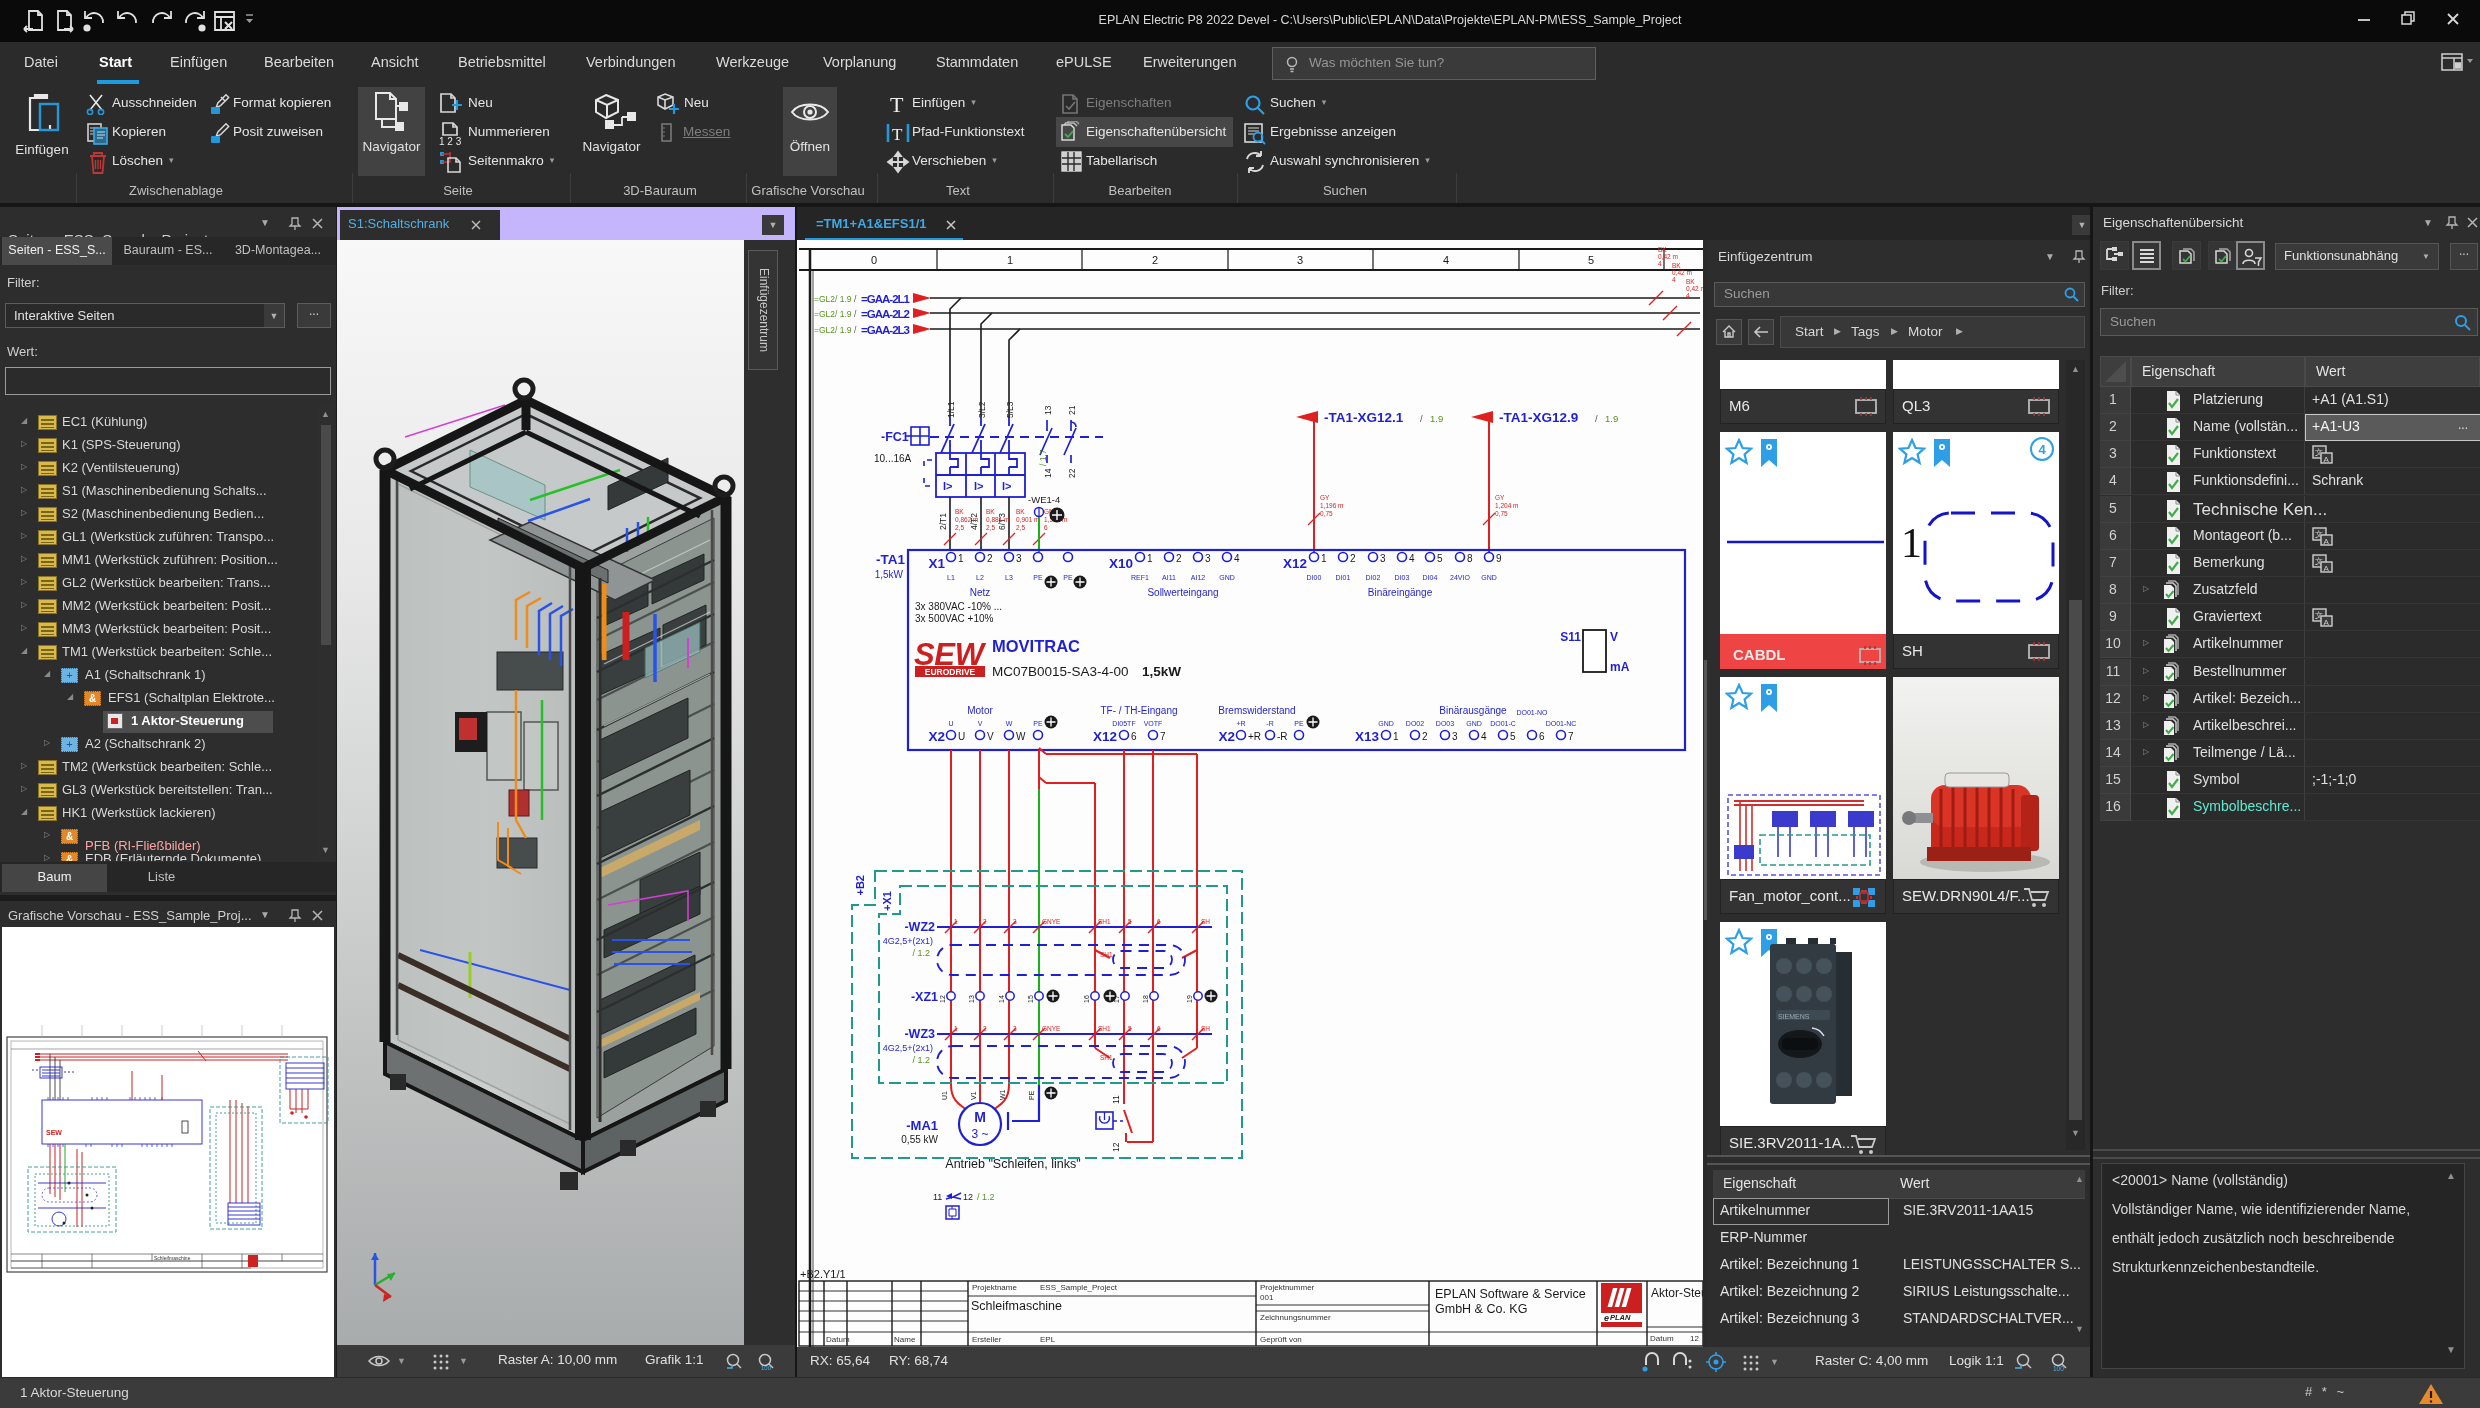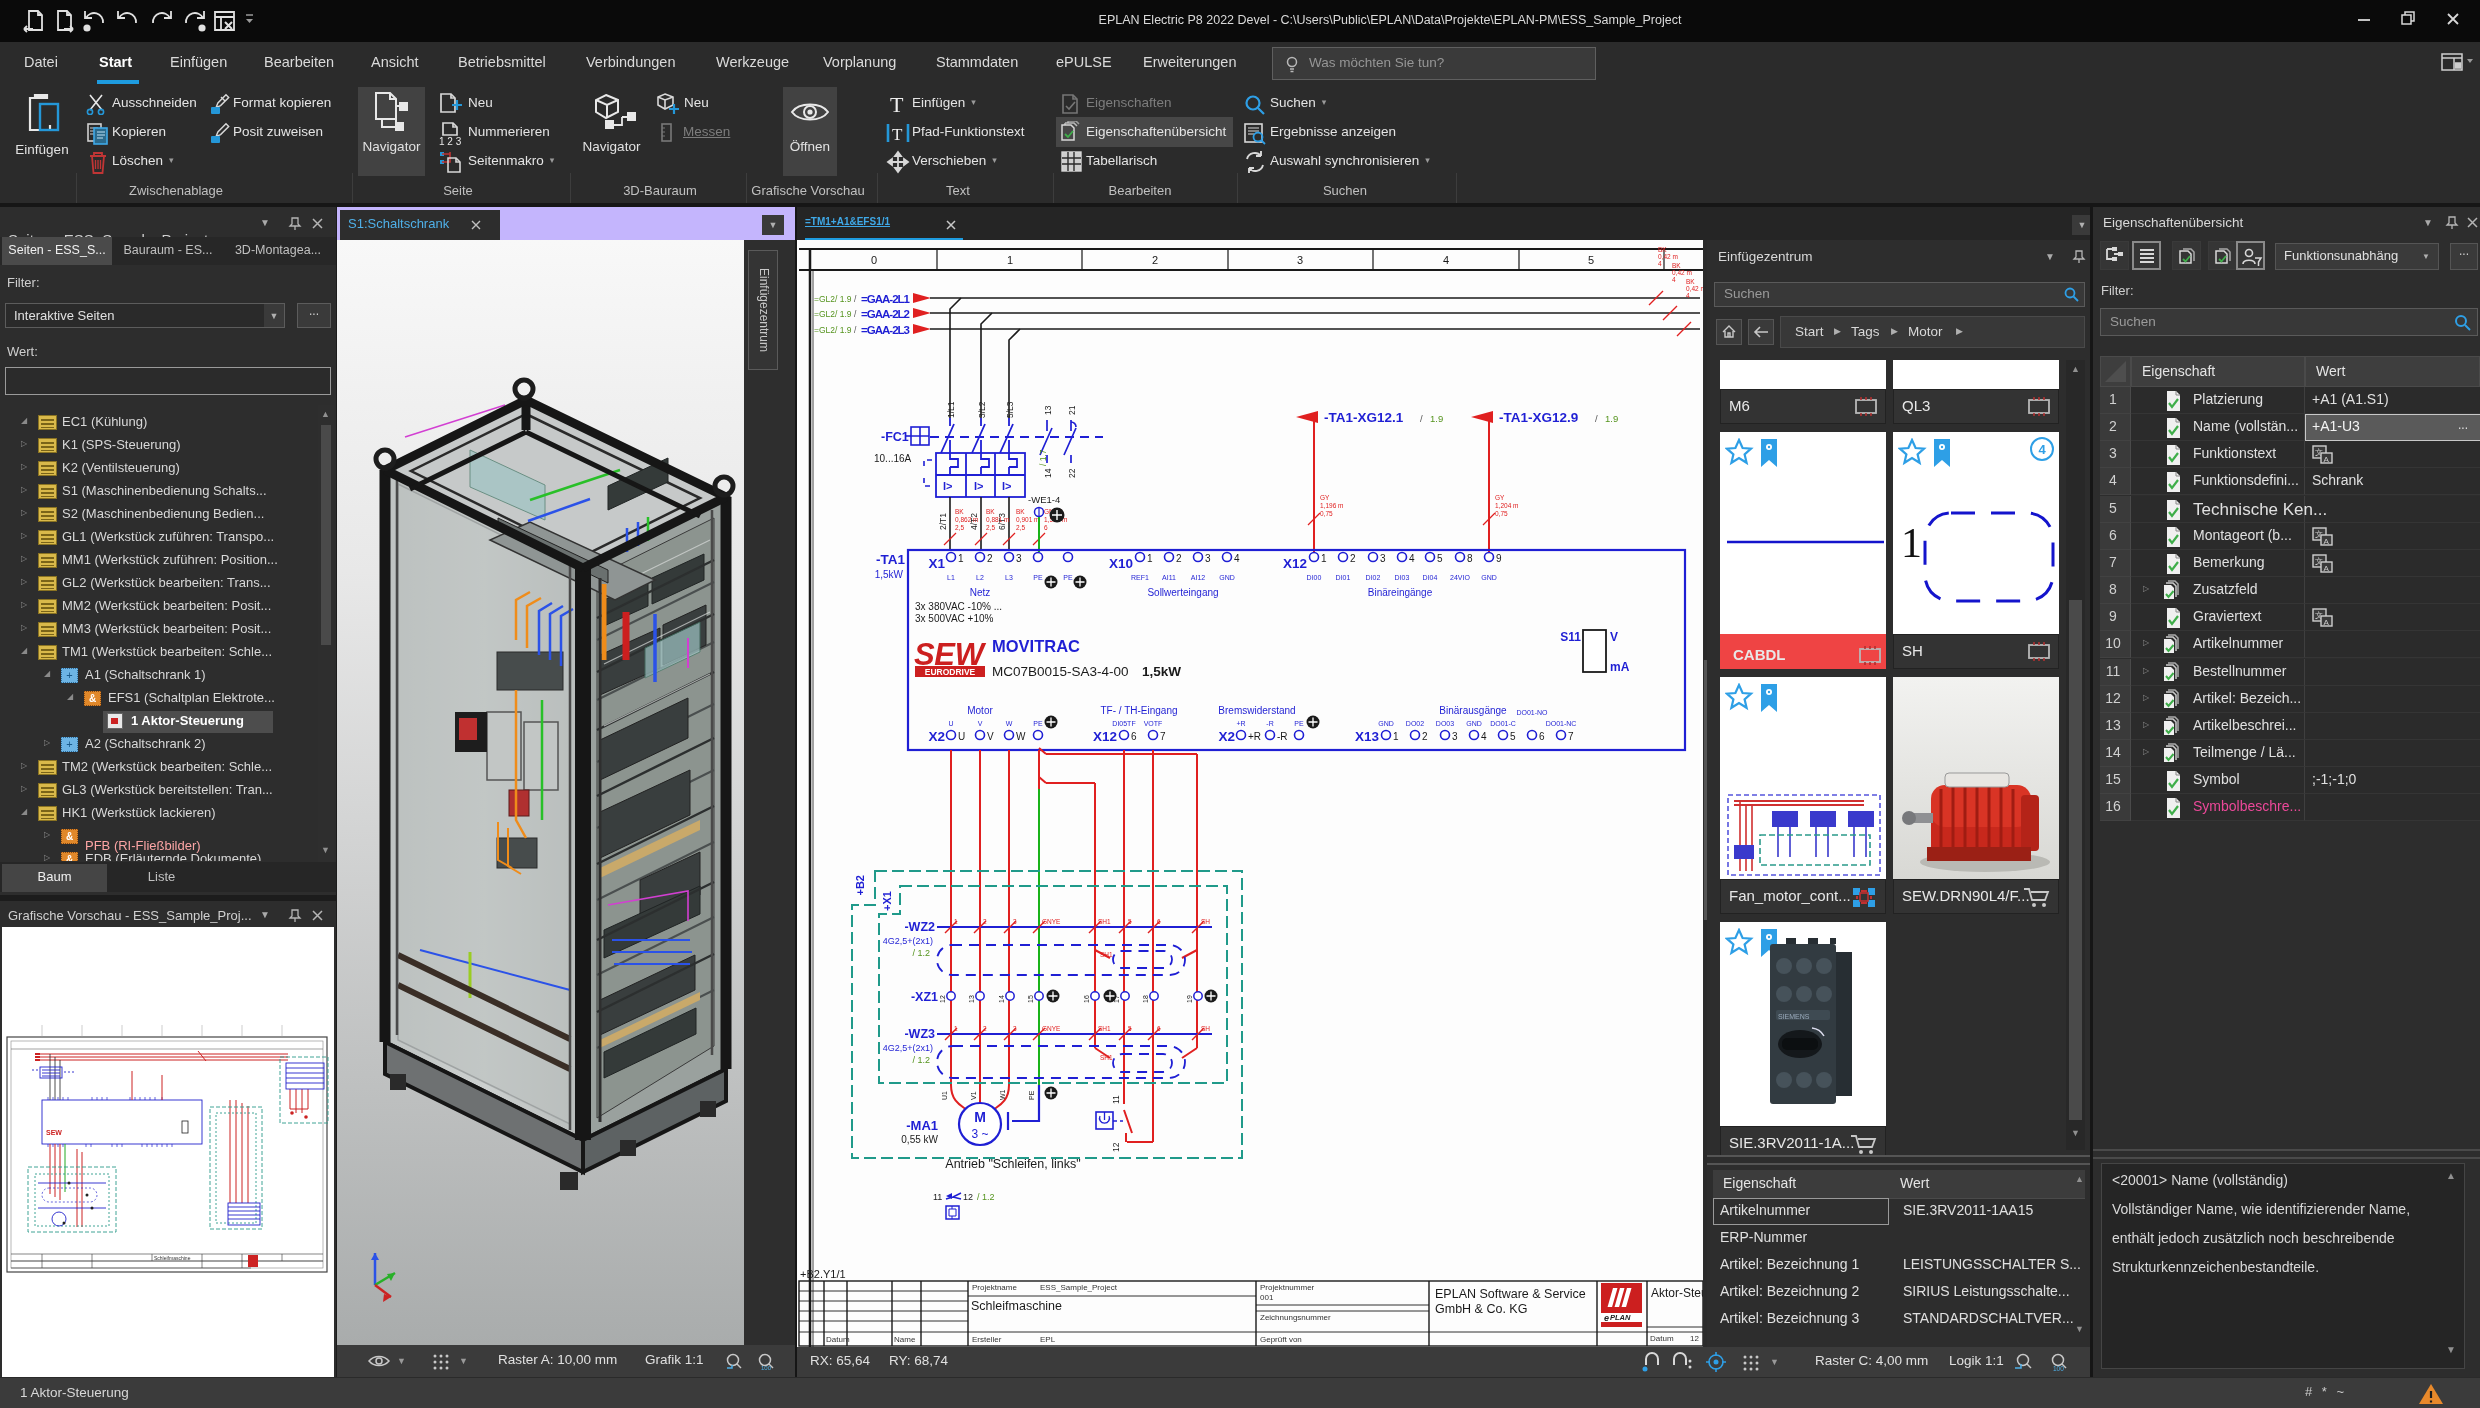--- a/index.html
+++ b/index.html
@@ -740,21 +740,21 @@
         </g>
         <text x="36" y="18" font-size="6" fill="#4fb0e8" font-family="Liberation Sans">100</text>
       </svg>
   </div>
 </div>
 
 <div class="abs" style="left:795px;top:207px;width:2px;height:1170px;background:#161616;"></div>
 
 <div class="abs" style="left:797px;top:207px;width:1293px;height:1170px;background:#252525;">
   <div class="abs" style="left:8px;top:2px;width:158px;height:31px;">
-    <div class="abs" style="left:0;top:7px;font-size:10px;font-weight:bold;color:#3fa9e8;text-decoration:underline;">=TM1+A1&amp;EFS1/1</div>
+    <div class="abs" style="left:11px;top:7px;font-size:13px;font-weight:bold;color:#3fa9e8;">=TM1+A1&amp;EFS1/1</div>
     <svg class="abs" style="left:140px;top:10px;" width="12" height="12" viewBox="0 0 12 12">
         <path d="M2 2 l8 8 m0 -8 l-8 8" stroke="#c8c8c8" stroke-width="1.5"></path>
       </svg>
     <div class="abs" style="left:0;top:29px;width:158px;height:4px;background:#1e9ce0;"></div>
   </div>
   <div class="abs" style="left:1275px;top:8px;width:20px;height:20px;background:#3a3a3a;color:#b0b0b0;font-size:9px;text-align:center;padding-top:5px;box-sizing:border-box;">▼</div>
   <div class="abs" style="left:0;top:33px;width:906px;height:1107px;background:#fdfdfd;">
       <svg width="906" height="1107" viewBox="797 240 906 1107" font-family="Liberation Sans">
 <g stroke="#1a1a1a" fill="none">
           <path d="M799 249 H1703 M799 270 H1703" stroke-width="2"></path>
@@ -1729,21 +1729,21 @@
 <div class="abs" style="left:7px;top:587.2px;width:380px;height:27.15px;">
       <span style="position:absolute;left:0;top:0;width:31px;height:27px;background:#3a3a3a;border-right:1px solid #4a4a4a;border-bottom:1px solid #424242;box-sizing:border-box;"></span>
       <span style="position:absolute;left:0px;top:4px;width:26px;text-align:center;font-size:14px;color:#d0d0d0;">16</span>
       <span style="position:absolute;left:31px;top:0;width:174px;height:27px;background:#2b2b2b;border-right:1px solid #3f3f3f;border-bottom:1px solid #353535;box-sizing:border-box;"></span>
       <span style="position:absolute;left:205px;top:0;width:182px;height:27px;background:#2b2b2b;border-bottom:1px solid #353535;box-sizing:border-box;"></span>
       <svg style="position:absolute;left:64px;top:3px;" width="19" height="22" viewBox="0 0 19 22">
         <path d="M3 1 h9 l4 4 v16 h-13 z" fill="#f0f0f0"></path>
         <path d="M12 1 v4 h4" fill="none" stroke="#888" stroke-width="1"></path>
         <path d="M5 13 l3 4 l6 -8" stroke="#3fae4a" stroke-width="2.2" fill="none"></path>
       </svg>
-      <span style="position:absolute;left:93px;top:4px;font-size:14px;color:#ec4899;">Symbolbeschre...</span>
+      <span style="position:absolute;left:93px;top:4px;font-size:14px;color:#5eead4;">Symbolbeschre...</span>
     </div>
 <div class="abs" style="left:0px;top:942px;width:387px;height:10px;border-top:2px solid #4a4a4a;border-bottom:2px solid #4a4a4a;box-sizing:border-box;"></div>
 <div class="abs" style="left:8px;top:956px;width:364px;height:206px;background:#252525;border:1px solid #454545;box-sizing:border-box;">
       <div class="abs" style="left:10px;top:8px;font-size:14px;color:#dadada;">&lt;20001&gt; Name (vollständig)</div>
       <div class="abs" style="left:10px;top:37px;font-size:14px;color:#dadada;">Vollständiger Name, wie identifizierender Name,</div>
       <div class="abs" style="left:10px;top:66px;font-size:14px;color:#dadada;">enthält jedoch zusätzlich noch beschreibende</div>
       <div class="abs" style="left:10px;top:95px;font-size:14px;color:#dadada;">Strukturkennzeichenbestandteile.</div>
       <div class="abs" style="left:344px;top:6px;font-size:10px;color:#909090;">▲</div>
       <div class="abs" style="left:344px;top:180px;font-size:10px;color:#909090;">▼</div>
     </div>

